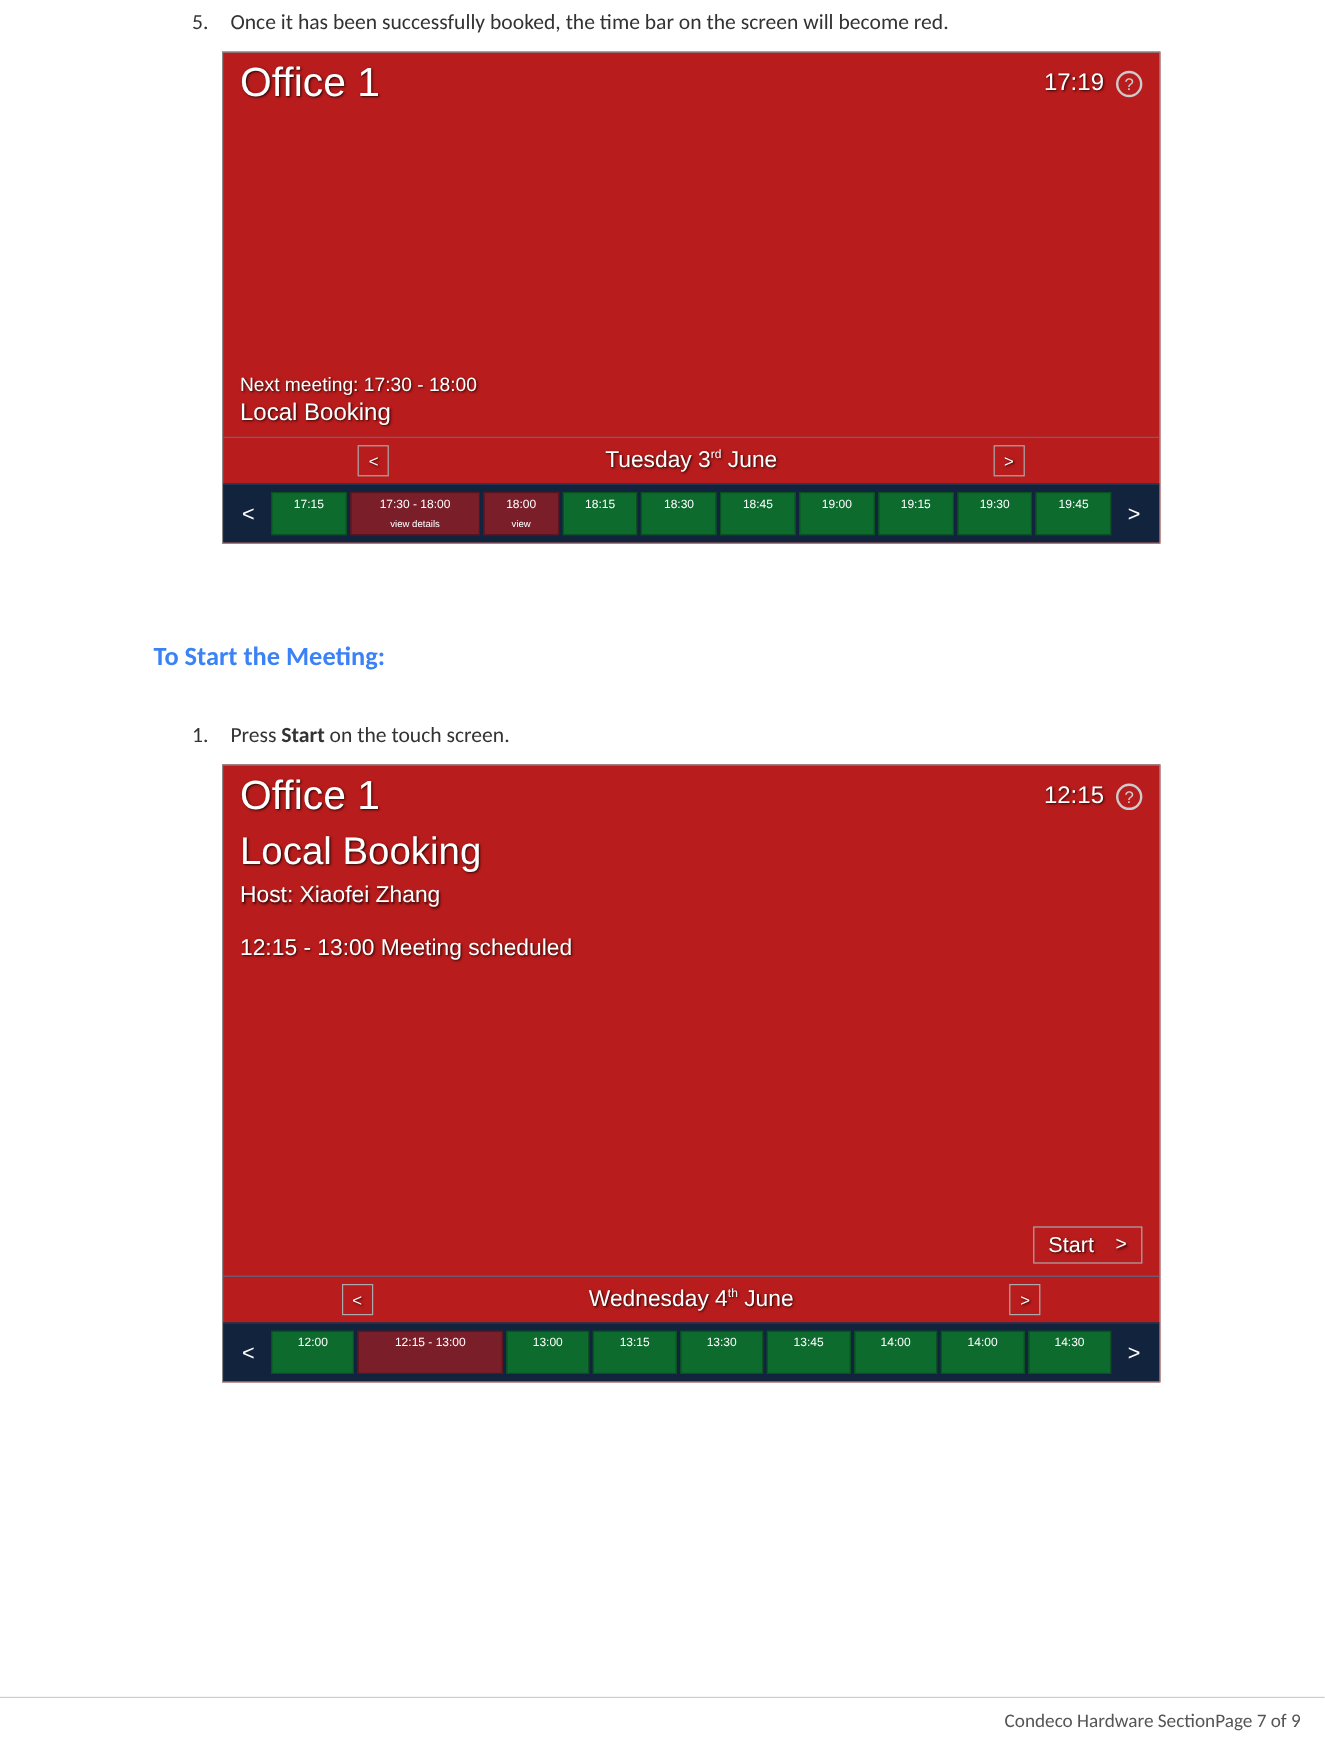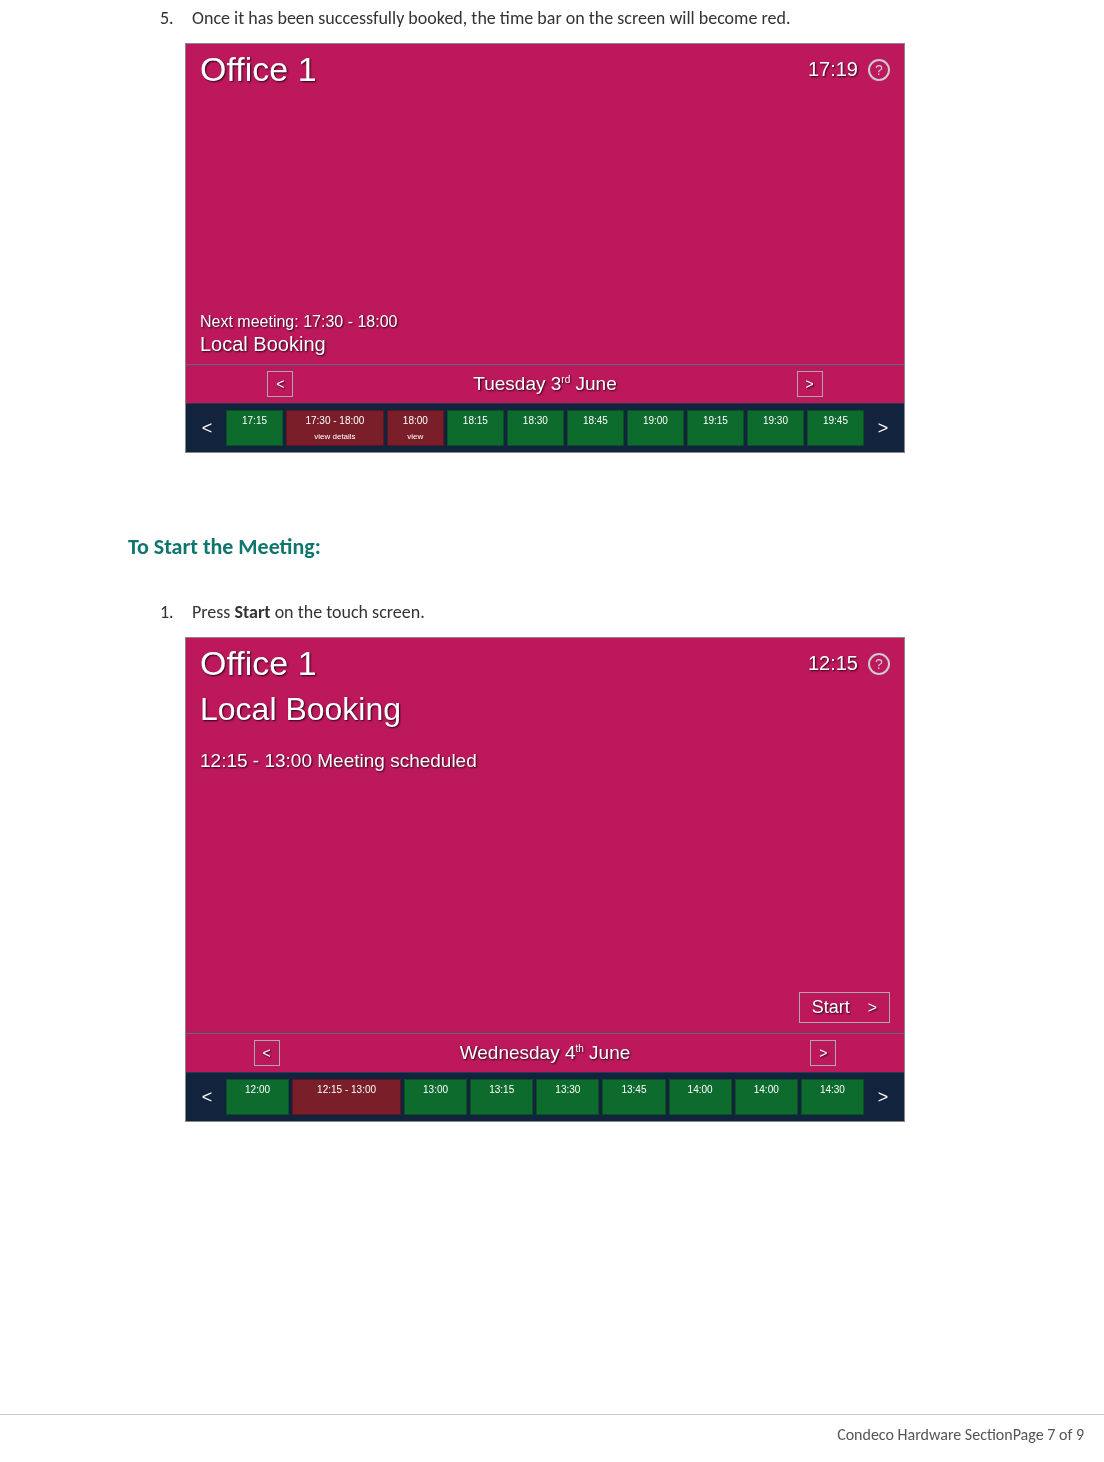--- a/index.html
+++ b/index.html
@@ -26,22 +26,22 @@
   }
   .step-num {
     min-width: 28px;
     margin-right: 4px;
   }
   .step-text { flex: 1; }
   .step-text b { font-weight: bold; }
 
   .screen {
     margin: 12px 0 0 55px;
-    width: 720px;
-    background: #be185d;
+    width: 782px;
+    background: #b91c1c;
     border: 1px solid #888;
     font-family: "Segoe UI", Arial, sans-serif;
     color: #fff;
     text-shadow: 1px 1px 2px rgba(0,0,0,0.8);
   }
   .screen-header {
     display: flex;
     justify-content: space-between;
     align-items: center;
     padding: 6px 14px 4px 14px;
@@ -175,21 +175,21 @@
   }
   .slot .sub {
     margin-top: 6px;
     font-size: 8px;
   }
   .slot.wide { flex: 1.8; }
 
   .section-heading {
     font-size: 22px;
     font-weight: bold;
-    color: #0f766e;
+    color: #3b82f6;
     margin: 80px 0 40px -2px;
   }
 
   .blank-mid { height: 210px; }
 
   .footer {
     position: absolute;
     bottom: 18px;
     left: 0;
     right: 0;
@@ -286,20 +286,21 @@
 
   <div class="screen">
     <div class="screen-header">
       <div class="room-name">Office 1</div>
       <div class="clock-area">
         <div class="clock">12:15</div>
         <div class="help-icon">?</div>
       </div>
     </div>
     <div class="title-big">Local Booking</div>
+    <div class="host-line">Host: Xiaofei Zhang</div>
     <div class="sched-line">12:15 - 13:00 Meeting scheduled</div>
     <div class="blank-mid"></div>
     <div class="start-row">
       <div class="start-btn">
         <span>Start</span>
         <span class="chev">&gt;</span>
       </div>
     </div>
 
     <div class="date-row">

